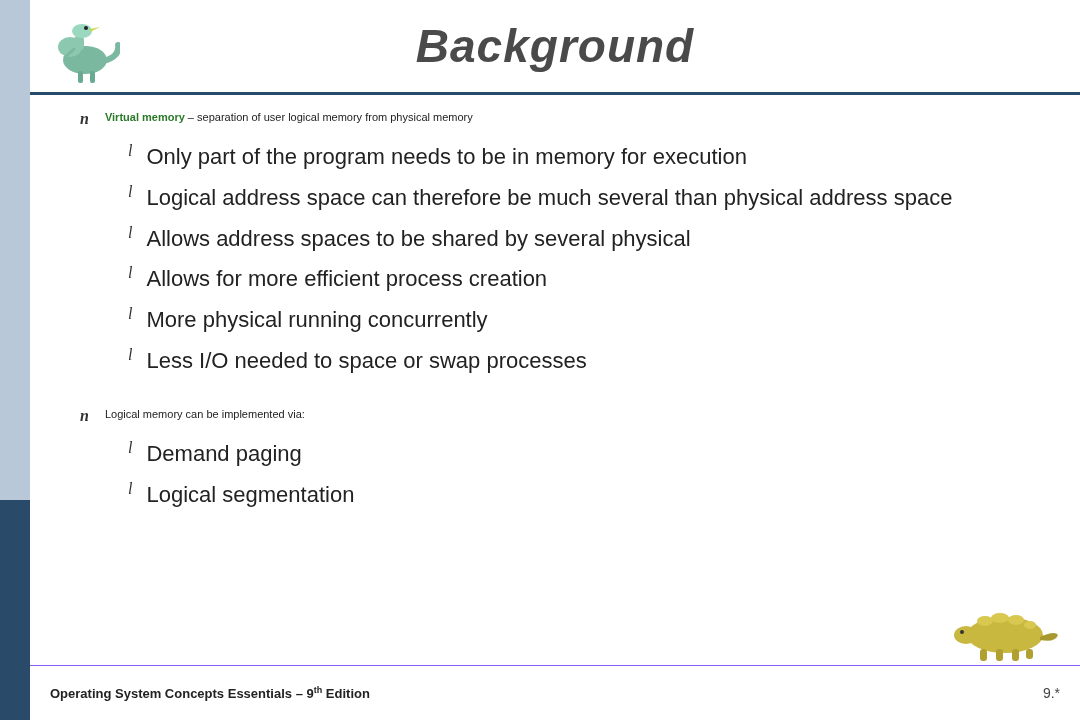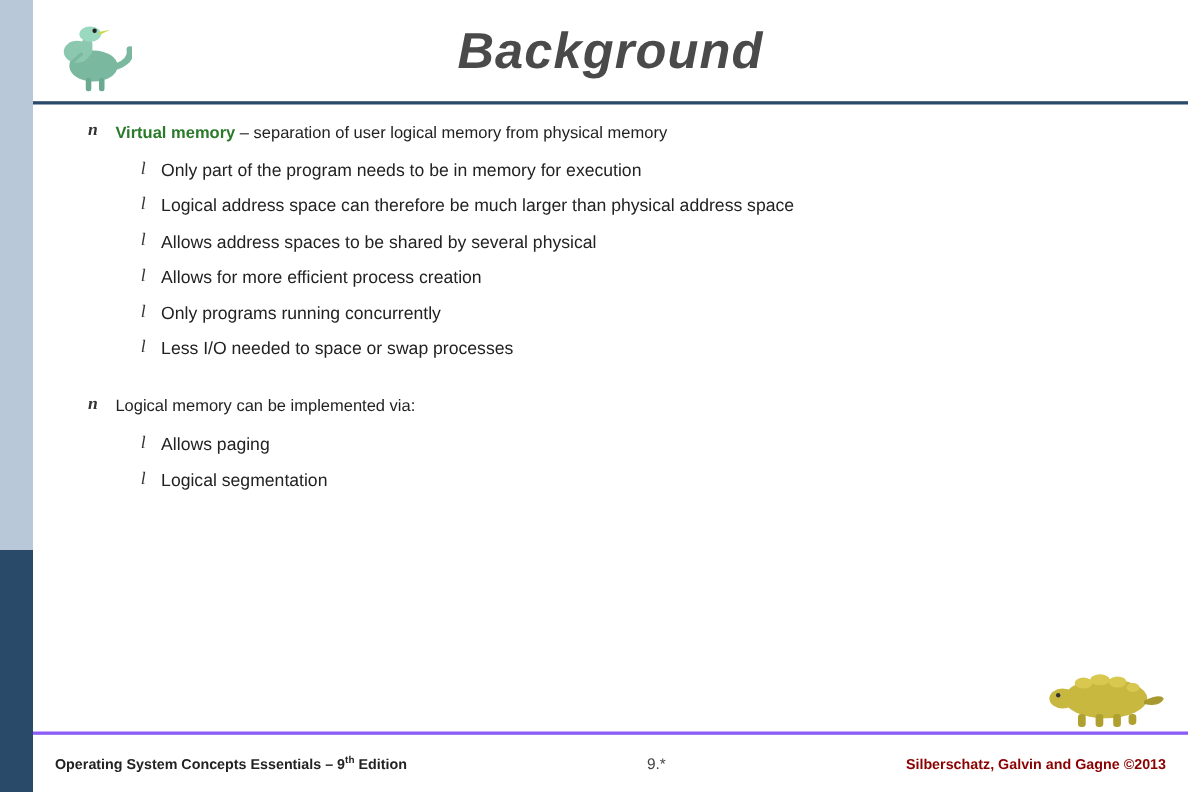--- a/index.html
+++ b/index.html
@@ -93,21 +93,21 @@
       font-size: 16px;
       font-weight: bold;
       color: #333;
       margin-right: 16px;
       flex-shrink: 0;
       font-style: italic;
       font-family: 'Times New Roman', serif;
     }
 
     .bullet-text {
-      font-size: 15px;
+      font-size: 11px;
       color: #222;
       line-height: 1.4;
     }
 
     .highlight {
       color: #2a7a2a;
       font-weight: bold;
     }
 
     .sub-bullets {
@@ -124,37 +124,37 @@
     .sub-bullet-marker {
       font-size: 16px;
       color: #333;
       margin-right: 14px;
       flex-shrink: 0;
       font-style: italic;
       font-family: 'Times New Roman', serif;
     }
 
     .sub-bullet-text {
-      font-size: 16px;
+      font-size: 22px;
       color: #222;
       line-height: 1.4;
     }
 
     
     .footer {
       position: absolute;
       bottom: 0;
       left: 30px;
       right: 0;
       height: 55px;
       display: flex;
       align-items: center;
       justify-content: space-between;
       padding: 0 20px;
-      border-top: 3px solid #8b5cf6;
+      border-top: 1px solid #8b5cf6;
     }
 
     .footer-left {
       font-size: 13px;
       color: #222;
       font-weight: bold;
     }
 
     .footer-left sup {
       font-size: 9px;
@@ -225,50 +225,50 @@
         <span class="highlight">Virtual memory</span><span> – separation of user logical memory from physical memory</span>
       </span>
     </div>
     <div class="sub-bullets">
       <div class="sub-bullet">
         <span class="sub-bullet-marker">l</span>
         <span class="sub-bullet-text">Only part of the program needs to be in memory for execution</span>
       </div>
       <div class="sub-bullet">
         <span class="sub-bullet-marker">l</span>
-        <span class="sub-bullet-text">Logical address space can therefore be much larger than physical address space</span>
+        <span class="sub-bullet-text">Logical address space can therefore be much several than physical address space</span>
       </div>
       <div class="sub-bullet">
         <span class="sub-bullet-marker">l</span>
         <span class="sub-bullet-text">Allows address spaces to be shared by several physical</span>
       </div>
       <div class="sub-bullet">
         <span class="sub-bullet-marker">l</span>
         <span class="sub-bullet-text">Allows for more efficient process creation</span>
       </div>
       <div class="sub-bullet">
         <span class="sub-bullet-marker">l</span>
-        <span class="sub-bullet-text">Only programs running concurrently</span>
+        <span class="sub-bullet-text">More physical running concurrently</span>
       </div>
       <div class="sub-bullet">
         <span class="sub-bullet-marker">l</span>
         <span class="sub-bullet-text">Less I/O needed to space or swap processes</span>
       </div>
     </div>
   </div>
 
   <div class="bullet-section">
     <div class="main-bullet">
       <span class="bullet-n">n</span>
       <span class="bullet-text">Logical memory can be implemented via:</span>
     </div>
     <div class="sub-bullets">
       <div class="sub-bullet">
         <span class="sub-bullet-marker">l</span>
-        <span class="sub-bullet-text">Allows paging</span>
+        <span class="sub-bullet-text">Demand paging</span>
       </div>
       <div class="sub-bullet">
         <span class="sub-bullet-marker">l</span>
         <span class="sub-bullet-text">Logical segmentation</span>
       </div>
     </div>
   </div>
 
 </div>
 
@@ -293,14 +293,13 @@
     <rect x="62" y="64" width="7" height="12" rx="3" fill="#b0a030"></rect>
     <rect x="76" y="64" width="7" height="10" rx="3" fill="#b0a030"></rect>
   </svg>
 </div>
 
 <div class="footer">
   <span class="footer-left">
     Operating System Concepts Essentials – 9<sup>th</sup> Edition
   </span>
   <span class="footer-center">9.*</span>
-  <span class="footer-right">Silberschatz, Galvin and Gagne ©2013</span>
 </div>
 
 </body></html>

